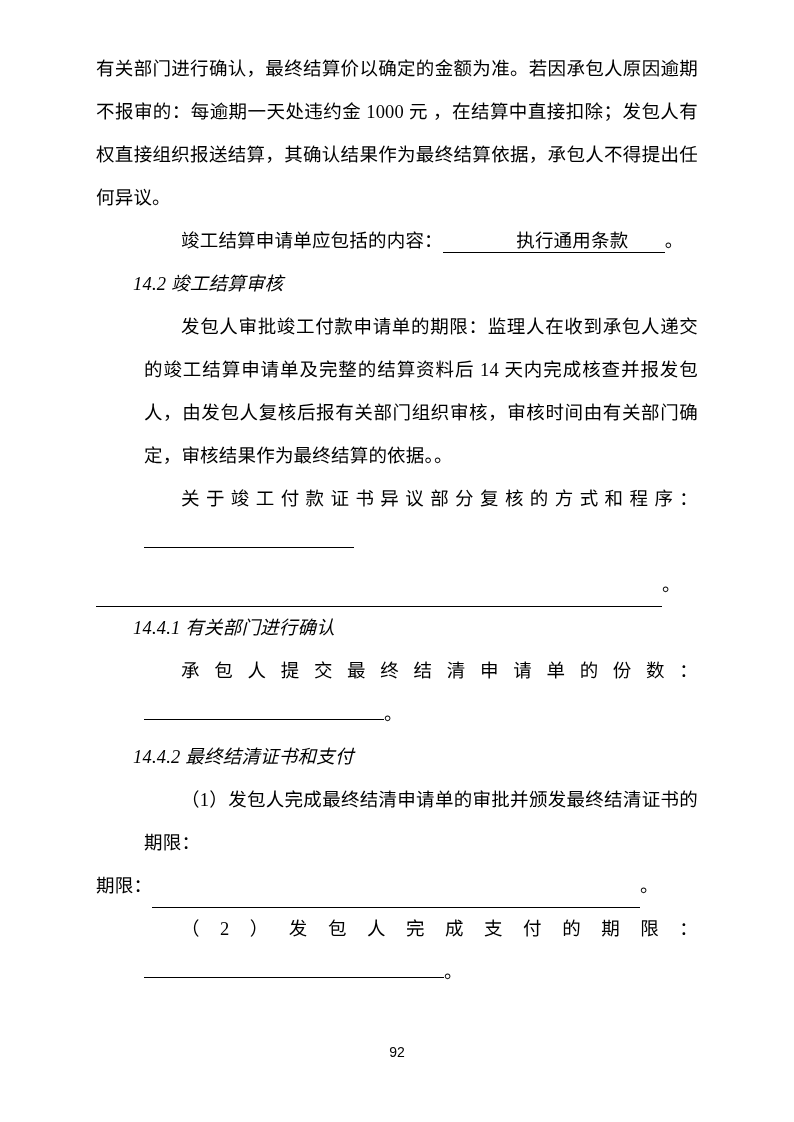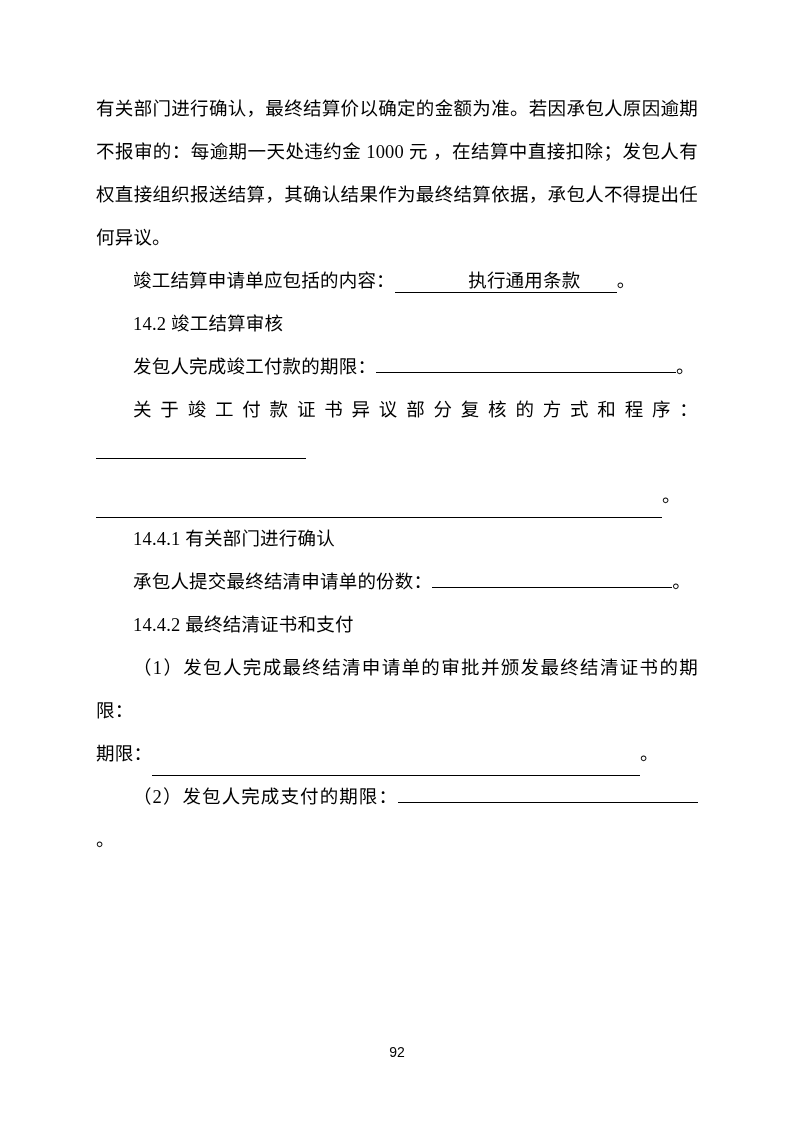--- a/index.html
+++ b/index.html
@@ -13,37 +13,39 @@
     font-family: "Liberation Serif", "DejaVu Serif", serif;
     color: #000000;
     position: relative;
     overflow: hidden;
   }
   .page {
     position: relative;
     width: 794px;
     height: 1122px;
     box-sizing: border-box;
-    padding: 88px 96px 60px 96px;
+    padding: 48px 96px 60px 96px;
   }
   .doc-body {
     font-size: 18.5px;
     line-height: 43px;
     text-align: justify;
     text-justify: inter-ideograph;
     letter-spacing: 0.2px;
   }
   p {
     margin: 0;
   }
   .indent {
     text-indent: 2em;
+    margin-left: 48px;
   }
   .heading {
     text-indent: 2em;
+    font-style: italic;
   }
   
   .fill {
     display: inline-block;
     border-bottom: 1px solid #000;
     text-align: center;
     vertical-align: baseline;
     line-height: 30px;
     height: 26px;
   }
@@ -86,24 +88,22 @@
 
     <p class="indent">
       <span>竣工结算申请单应包括的内容：</span><span class="fill filled w-mid">执行通用条款</span><span>。</span>
     </p>
 
     <p class="heading">
       <span class="num">14.2</span>
       <span>竣工结算审核</span>
     </p>
 
+    <p class="indent">发包人审批竣工付款申请单的期限：监理人在收到承包人递交的竣工结算申请单及完整的结算资料后 14 天内完成核查并报发包人，由发包人复核后报有关部门组织审核，审核时间由有关部门确定，审核结果作为最终结算的依据。。</p>
 
-    <p class="indent">
-      <span>发包人完成竣工付款的期限：</span><span class="fill w-xlong"></span><span>。</span>
-    </p>
 
     <p class="indent">
       <span>关于竣工付款证书异议部分复核的方式和程序：</span><span class="fill w-mid"></span>
     </p>
     <p class="line-with-tail">
       <span class="rule-line"></span>
         <span>。</span>
     </p>
 
 

